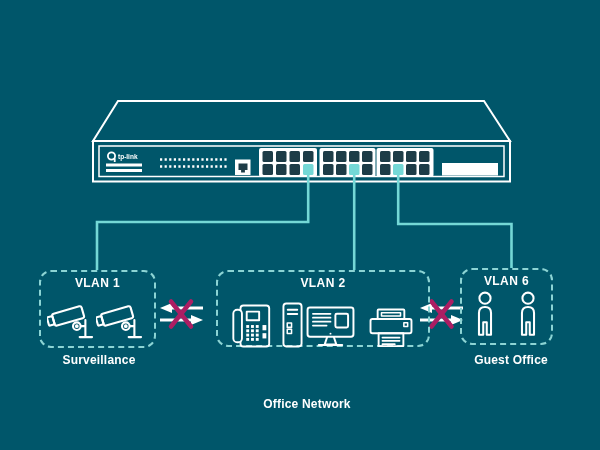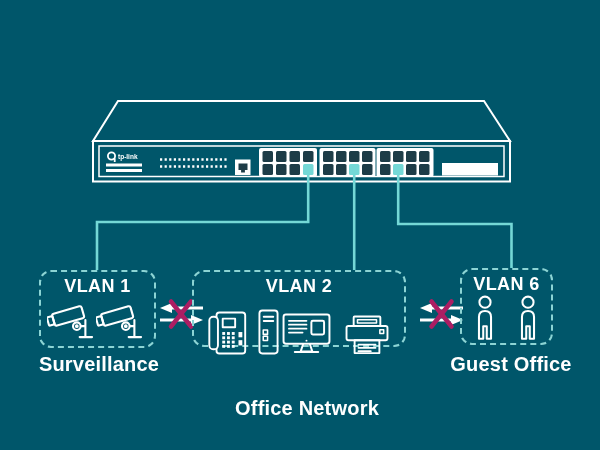--- a/index.html
+++ b/index.html
@@ -8,33 +8,33 @@
     background:#00566A;font-family:"Liberation Sans",sans-serif;
   }
   svg{display:block;}
   #scene{position:absolute;left:0;top:0;}
   .vlan-box{
     position:absolute;box-sizing:border-box;
     border:2px dashed #8CD4D4;border-radius:12px;
     display:flex;flex-direction:column;align-items:center;
   }
   #vlan1-box{left:39px;top:270px;width:117px;height:78px;}
-  #vlan2-box{left:192px;top:270px;width:214px;height:77px;gap:12px;}
+  #vlan2-box{left:216px;top:270px;width:214px;height:77px;gap:12px;}
   #vlan3-box{left:460px;top:268px;width:93px;height:77px;}
   .vlan-title{
-    color:#FFFFFF;font-size:18px;font-weight:600;letter-spacing:.4px;
+    color:#FFFFFF;font-size:12px;font-weight:600;letter-spacing:.4px;
     margin-top:4px;white-space:nowrap;
   }
   .devices{
     flex:1;display:flex;align-items:flex-end;justify-content:center;
     width:100%;padding-bottom:7px;box-sizing:border-box;
   }
   .net-label{
     position:absolute;top:353px;width:160px;text-align:center;
-    color:#FFFFFF;font-size:20px;font-weight:700;letter-spacing:.2px;
+    color:#FFFFFF;font-size:12px;font-weight:700;letter-spacing:.2px;
     white-space:nowrap;
   }
   #net-label-1{left:19px;}
   #net-label-2{left:227px;margin-top:44px;}
   #net-label-3{left:431px;}
   .icon{stroke:#FFFFFF;fill:none;stroke-linejoin:round;stroke-linecap:round;}
 </style>
 </head>
 <body>
 

